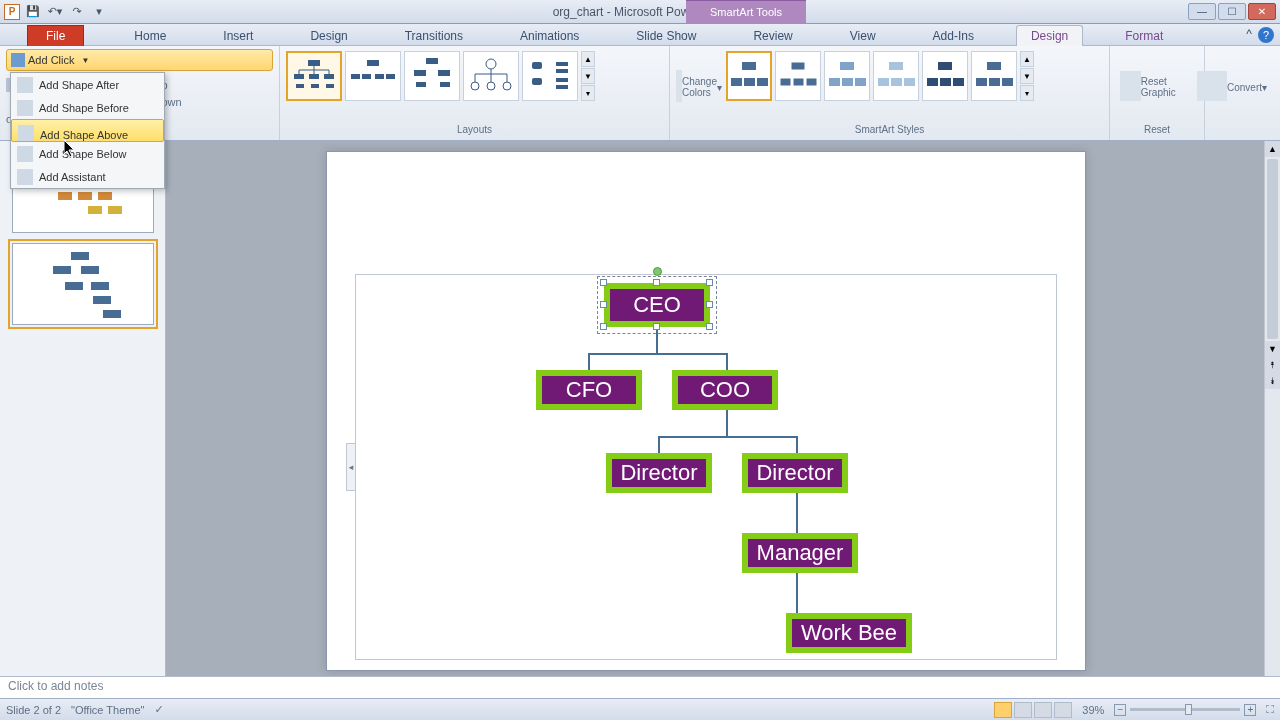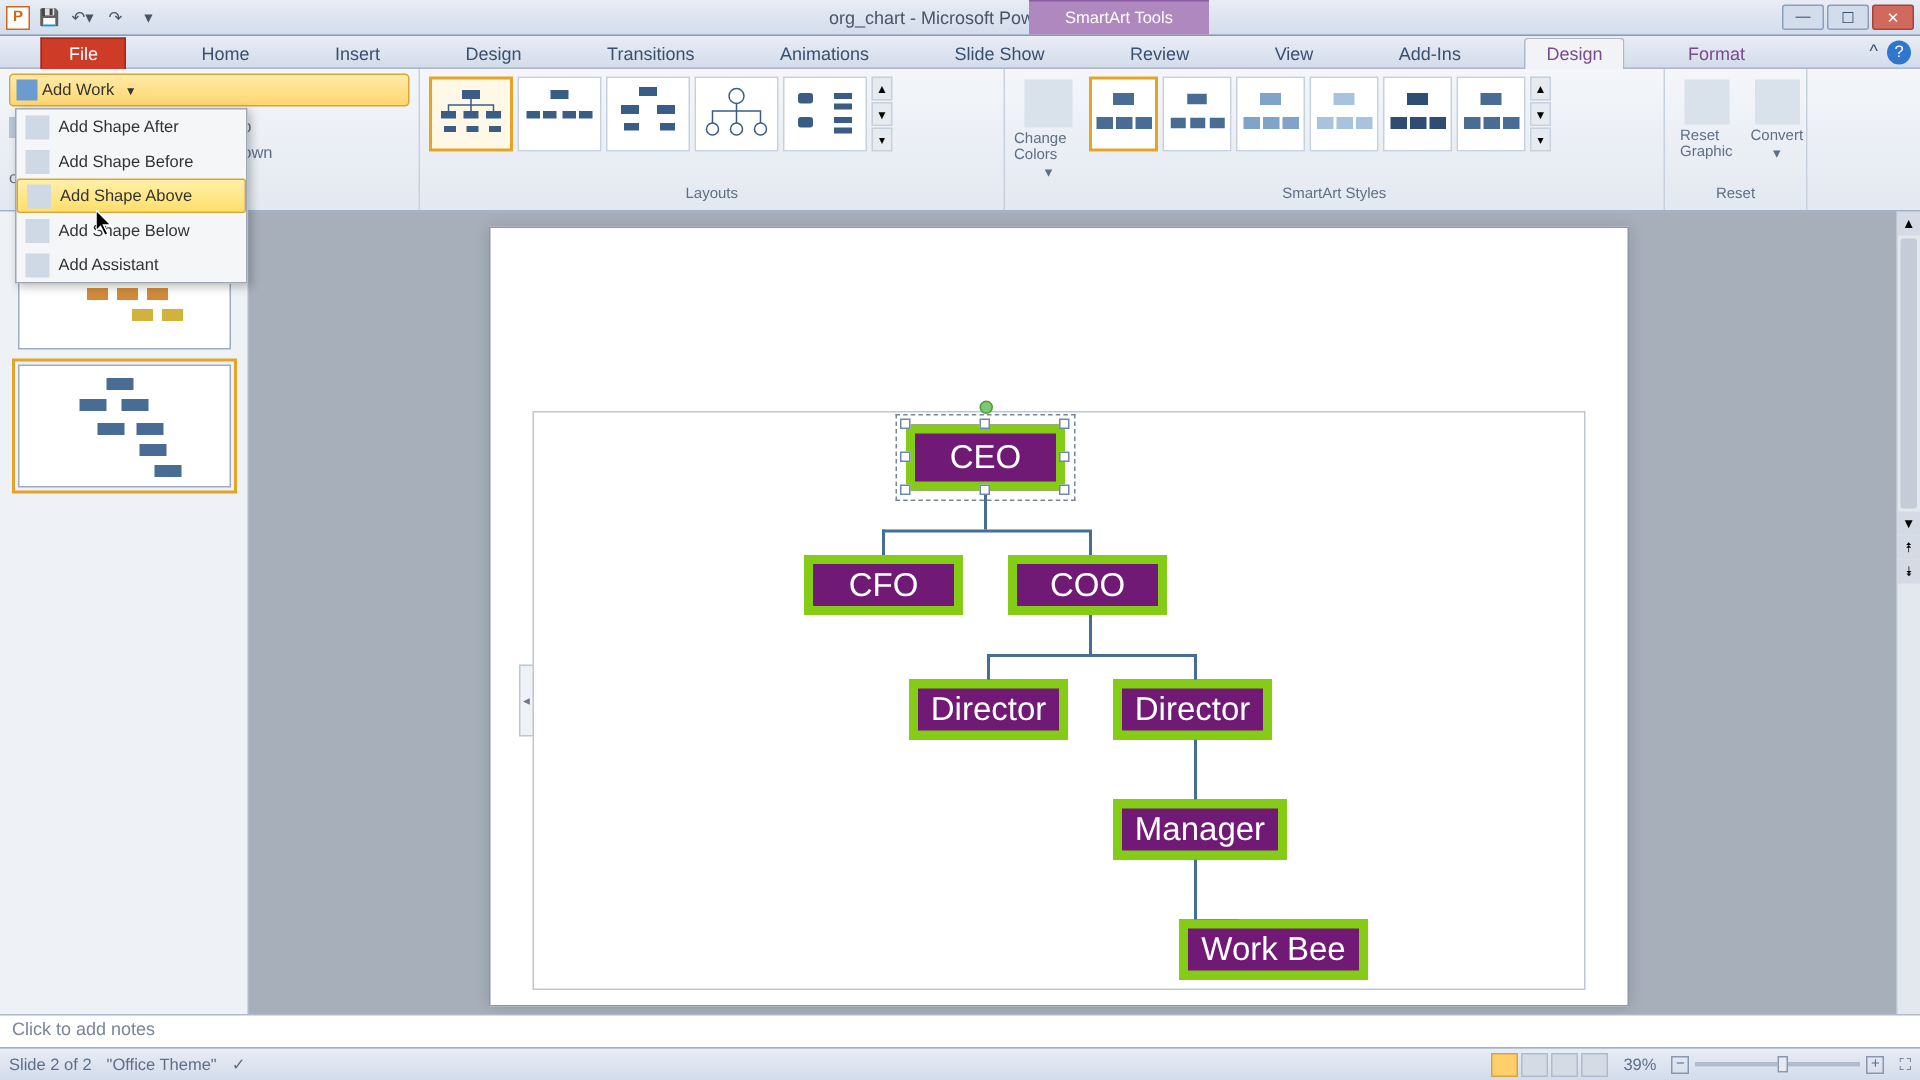--- a/index.html
+++ b/index.html
@@ -39,39 +39,39 @@
 .addshape-btn { height:22px; background:linear-gradient(#ffeaa8,#ffd66f); border:1px solid #d7a63a; border-radius:3px; display:flex; align-items:center; font-size:11px; padding:0 4px; gap:3px; color:#333;}
 .addshape-btn .ic { width:14px;height:14px;background:#6c9bd1;}
 .addshape-btn .car { font-size:8px; margin-left:4px;}
 .mini-text { display:flex; flex-direction:column; font-size:11px; color:#5e6f86; gap:3px; margin-top:3px;}
 .mini-text div { display:flex; align-items:center; gap:3px;}
 .mini-text .ic { width:14px;height:14px;background:#b8c5d6;}
 
 .dropdown { position:absolute; top:72px; left:10px; width:155px; background:#f4f6f8; border:1px solid #9fa8b5; box-shadow:2px 2px 6px rgba(0,0,0,.25); z-index:100;}
 .dd-item { height:23px; display:flex; align-items:center; padding:0 6px; font-size:11px; color:#333; gap:6px;}
 .dd-item .dic { width:16px; height:16px; background:#cfd8e5;}
-.dd-item.hl { background:linear-gradient(#fff0a8,#ffdf6b); border:1px solid #d7a63a; border-radius:2px;}
+.dd-item.hl { background:linear-gradient(#fff0a8,#ffdf6b); border:1px solid #d7a63a; border-radius:2px;align-items:flex-end;}
 
 
 .gallery { display:flex; gap:3px; flex:1; align-items:flex-start; padding-top:2px;}
 .gitem { width:56px; height:50px; border:1px solid #c7d1de; background:#fff; display:flex; align-items:center; justify-content:center; position:relative;}
 .gitem.sel { border:2px solid #e4a427; background:#fff8e6;}
 .gitem svg { width:48px; height:40px;}
 .gscroll { width:14px; display:flex; flex-direction:column; gap:1px;}
 .gscroll div { height:16px; background:#e6ebf2; border:1px solid #c7d1de; font-size:8px; display:flex;align-items:center;justify-content:center;}
 
 
-.changecolors { width:46px; display:flex; flex-direction:column; align-items:center; font-size:10px; color:#5e6f86; padding-top:4px;}
+.changecolors { width:46px; display:flex; flex-direction:row; align-items:center; font-size:10px; color:#5e6f86; padding-top:4px;}
 .changecolors .ic { width:32px;height:32px;background:#d9e1eb; margin-bottom:2px;}
 .styleitem { width:46px; height:50px; border:1px solid #c7d1de; background:#fff; display:flex;align-items:center;justify-content:center;}
 .styleitem.sel { border:2px solid #e4a427;}
 .styleitem svg { width:40px;height:36px;}
 
 
-.bigbtn { display:flex; flex-direction:column; align-items:center; font-size:10px; color:#5e6f86; padding:4px 4px 0;}
+.bigbtn { display:flex; flex-direction:row; align-items:center; font-size:10px; color:#5e6f86; padding:4px 4px 0;}
 .bigbtn .ic { width:30px;height:30px; background:#d9e1eb; margin-bottom:2px;}
 
 
 .workspace { position:absolute; top:141px; left:0; right:0; bottom:44px; display:flex;}
 .thumbs { width:166px; background:#eef1f6; border-right:1px solid #b0bccc; padding:6px 8px;}
 .thumb { width:142px; height:82px; border:1px solid #9cabbe; background:#fff; margin:4px auto 10px; position:relative;}
 .thumb.sel-wrap { outline:2px solid #e4a427; outline-offset:2px;}
 .thumb svg { width:100%; height:100%;}
 
 .canvas-area { flex:1; background:#a7afbb; position:relative; overflow:hidden;}
@@ -142,21 +142,21 @@
 <div class="tabs-right">
   <span>^</span>
   <span class="help">?</span>
 </div>
 
 <div class="ribbon">
   <div class="rgroup create">
     <div class="body" style="flex-direction:column;">
       <div class="addshape-btn">
         <span class="ic"></span>
-        <span>Add Work</span>
+        <span>Add Click</span>
         <span class="car">▼</span>
       </div>
       <div style="display:flex; gap:14px;">
         <div class="mini-text">
           <div>
               <span class="ic"></span>
               <span>Promote</span>
             </div>
         </div>
         <div class="mini-text" style="margin-left:28px;">

